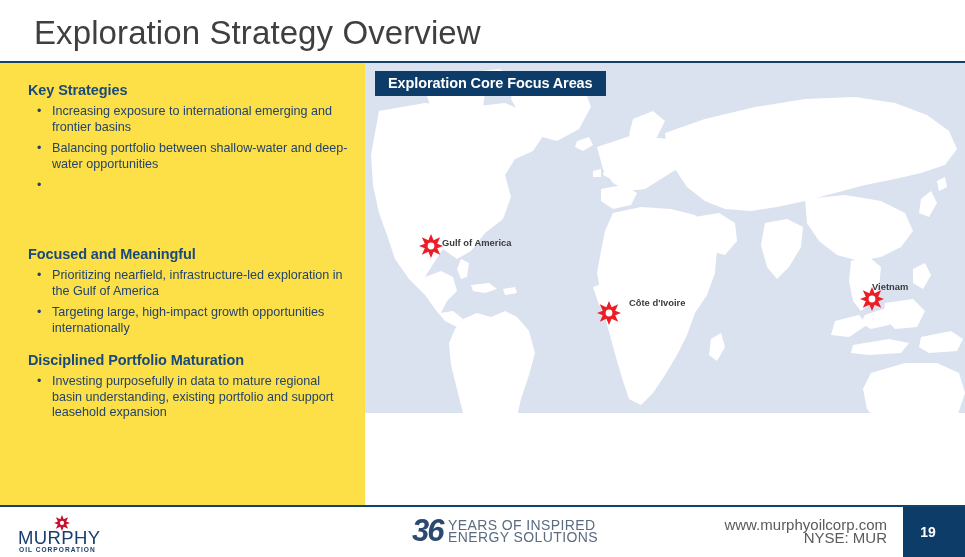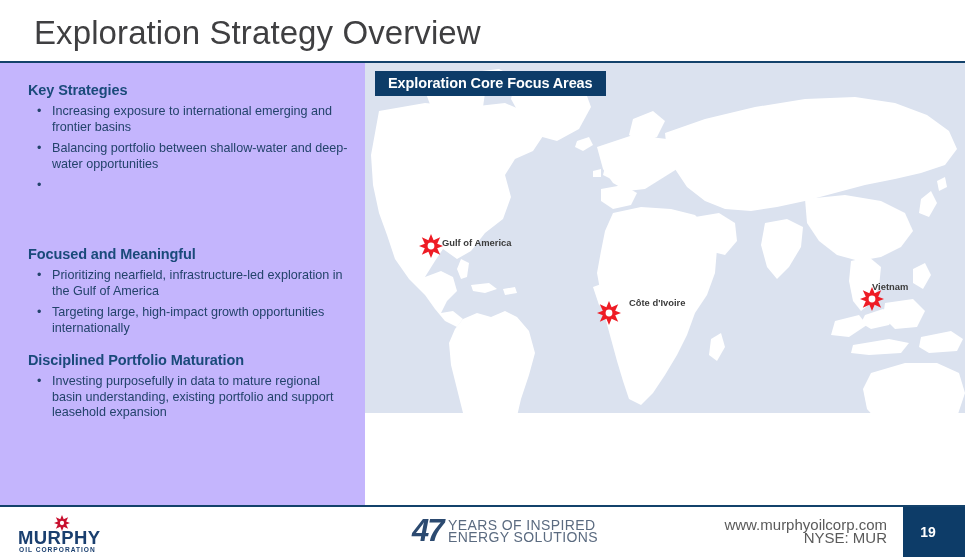--- a/index.html
+++ b/index.html
@@ -40,21 +40,21 @@
     background: #13426b;
   }
 
   
   #left-col {
     position: absolute;
     left: 0px;
     top: 63px;
     width: 365px;
     height: 442px;
-    background: #c4b5fd;
+    background: #fde047;
   }
   .strat-group { position: absolute; left: 28px; width: 320px; }
   .strat-heading {
     font-size: 14.5px;
     font-weight: bold;
     color: #1a4a7a;
     line-height: 18px;
     margin-bottom: 5px;
     letter-spacing: -0.1px;
   }
@@ -121,21 +121,21 @@
     top: 505px;
     width: 965px;
     height: 2px;
     background: #13426b;
   }
   #footer { position: absolute; left: 0; top: 507px; width: 965px; height: 50px; background:#ffffff; }
 
   #murphy-logo { position: absolute; left: 18px; top: 8px; width: 100px; height: 36px; }
   #murphy-word {
     position: absolute; left: 0px; top: 13px;
-    font-size: 18.5px; font-weight: bold; color: #1a3f6f;
+    font-size: 18.5px; font-weight: normal; color: #1a3f6f;
     letter-spacing: 0.4px; line-height: 19px;
   }
   #murphy-sub {
     position: absolute; left: 1px; top: 31px;
     font-size: 6.6px; font-weight: bold; color: #1a3f6f;
     letter-spacing: 1.0px; line-height: 8px;
   }
   #murphy-star { position: absolute; left: 36px; top: 0px; width: 16px; height: 16px; }
 
   #anniv-logo { position: absolute; left: 412px; top: 9px; height: 32px; }
@@ -341,21 +341,21 @@
         <svg viewBox="0 0 24 24" width="16" height="16">
           <path d="M12 0 L14.6 6.2 L21.2 3.2 L18.2 9.8 L24 12 L18.2 14.2 L21.2 20.8 L14.6 17.8 L12 24 L9.4 17.8 L2.8 20.8 L5.8 14.2 L0 12 L5.8 9.8 L2.8 3.2 L9.4 6.2 Z" fill="#c8102e"></path>
           <circle cx="12" cy="12" r="3.2" fill="#ffffff"></circle>
         </svg>
       </div>
       <div id="murphy-word">MURPHY</div>
       <div id="murphy-sub">OIL CORPORATION</div>
     </div>
 
     <div id="anniv-logo">
-      <div id="anniv-num">47</div>
+      <div id="anniv-num">36</div>
       <div id="anniv-text">
         <div class="anniv-line">YEARS OF INSPIRED</div>
         <div class="anniv-line">ENERGY SOLUTIONS</div>
       </div>
     </div>
 
     <div id="footer-web">
       <div class="footer-web-line">www.murphyoilcorp.com</div>
       <div class="footer-web-line">NYSE: MUR</div>
     </div>

